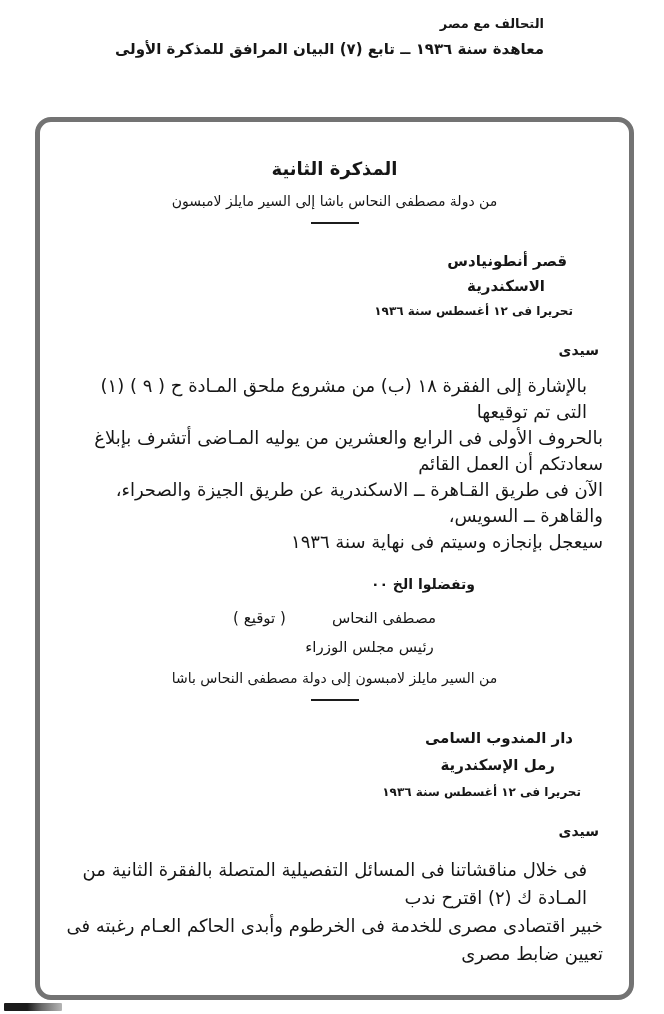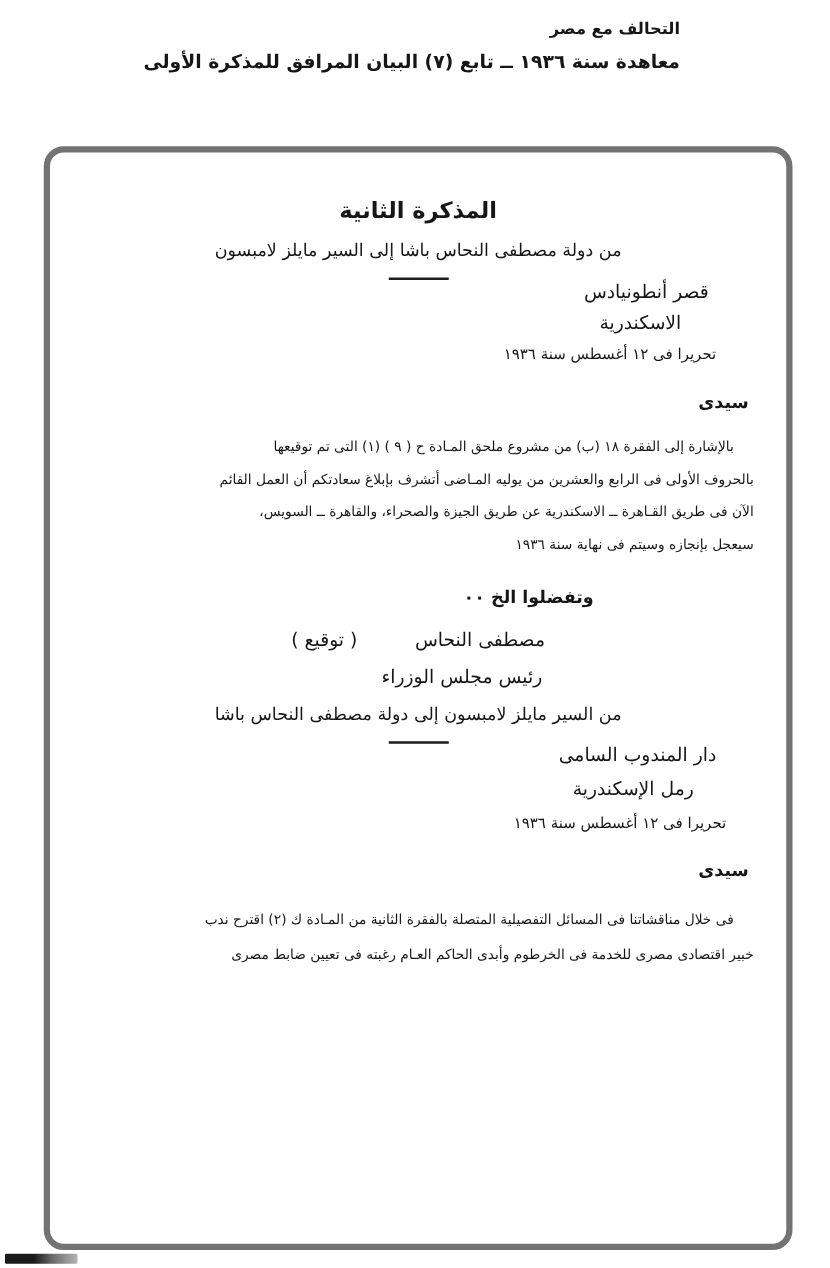--- a/index.html
+++ b/index.html
@@ -28,30 +28,30 @@
     direction:rtl;
     padding:16px 26px 10px 26px;
     overflow:hidden;
   }
   .memo-title   { text-align:center; font-size:18px; font-weight:bold; }
   .memo-title.second { margin-top:20px; }
   .memo-title.third  { margin-top:54px; }
   .memo-subtitle{ text-align:center; font-size:14px; margin-top:14px; }
   .short-rule   { width:48px; height:2px; background:#1c1c1c; margin:13px auto 0 auto; }
 
-  .address      { text-align:right; margin-top:0; padding-left:0; }
+  .address      { text-align:right; margin-top:28px; padding-left:0;font-weight:bold; }
   .address .addr-line1 { font-size:15px; margin-right:36px; }
   .address .addr-line2 { font-size:15px; margin:7px 58px 0 0; }
   .address .addr-date  { font-size:12px; margin:9px 30px 0 0; }
   .address.m3 .addr-line1 { margin-right:30px; }
   .address.m3 .addr-line2 { margin:9px 48px 0 0; }
   .address.m3 .addr-date  { margin:11px 22px 0 0; }
 
   .salutation   { text-align:right; font-size:14px; margin:24px 4px 0 0; font-weight:bold; }
-  .body-par     { margin-top:15px; font-size:11px; line-height:26px; }
+  .body-par     { margin-top:15px; font-size:18px; line-height:26px; }
   .body-par .line { text-align:right; }
   .body-par .line.indent { padding-right:16px; }
   .body-par.m3  { margin-top:17px; line-height:28px; }
 
   .closing      { text-align:right; font-size:14px; margin:21px 128px 0 0; font-weight:bold; }
 
   .signature-row{
     display:flex; justify-content:center; align-items:baseline;
     gap:46px; margin-top:17px; font-size:15px;
   }

